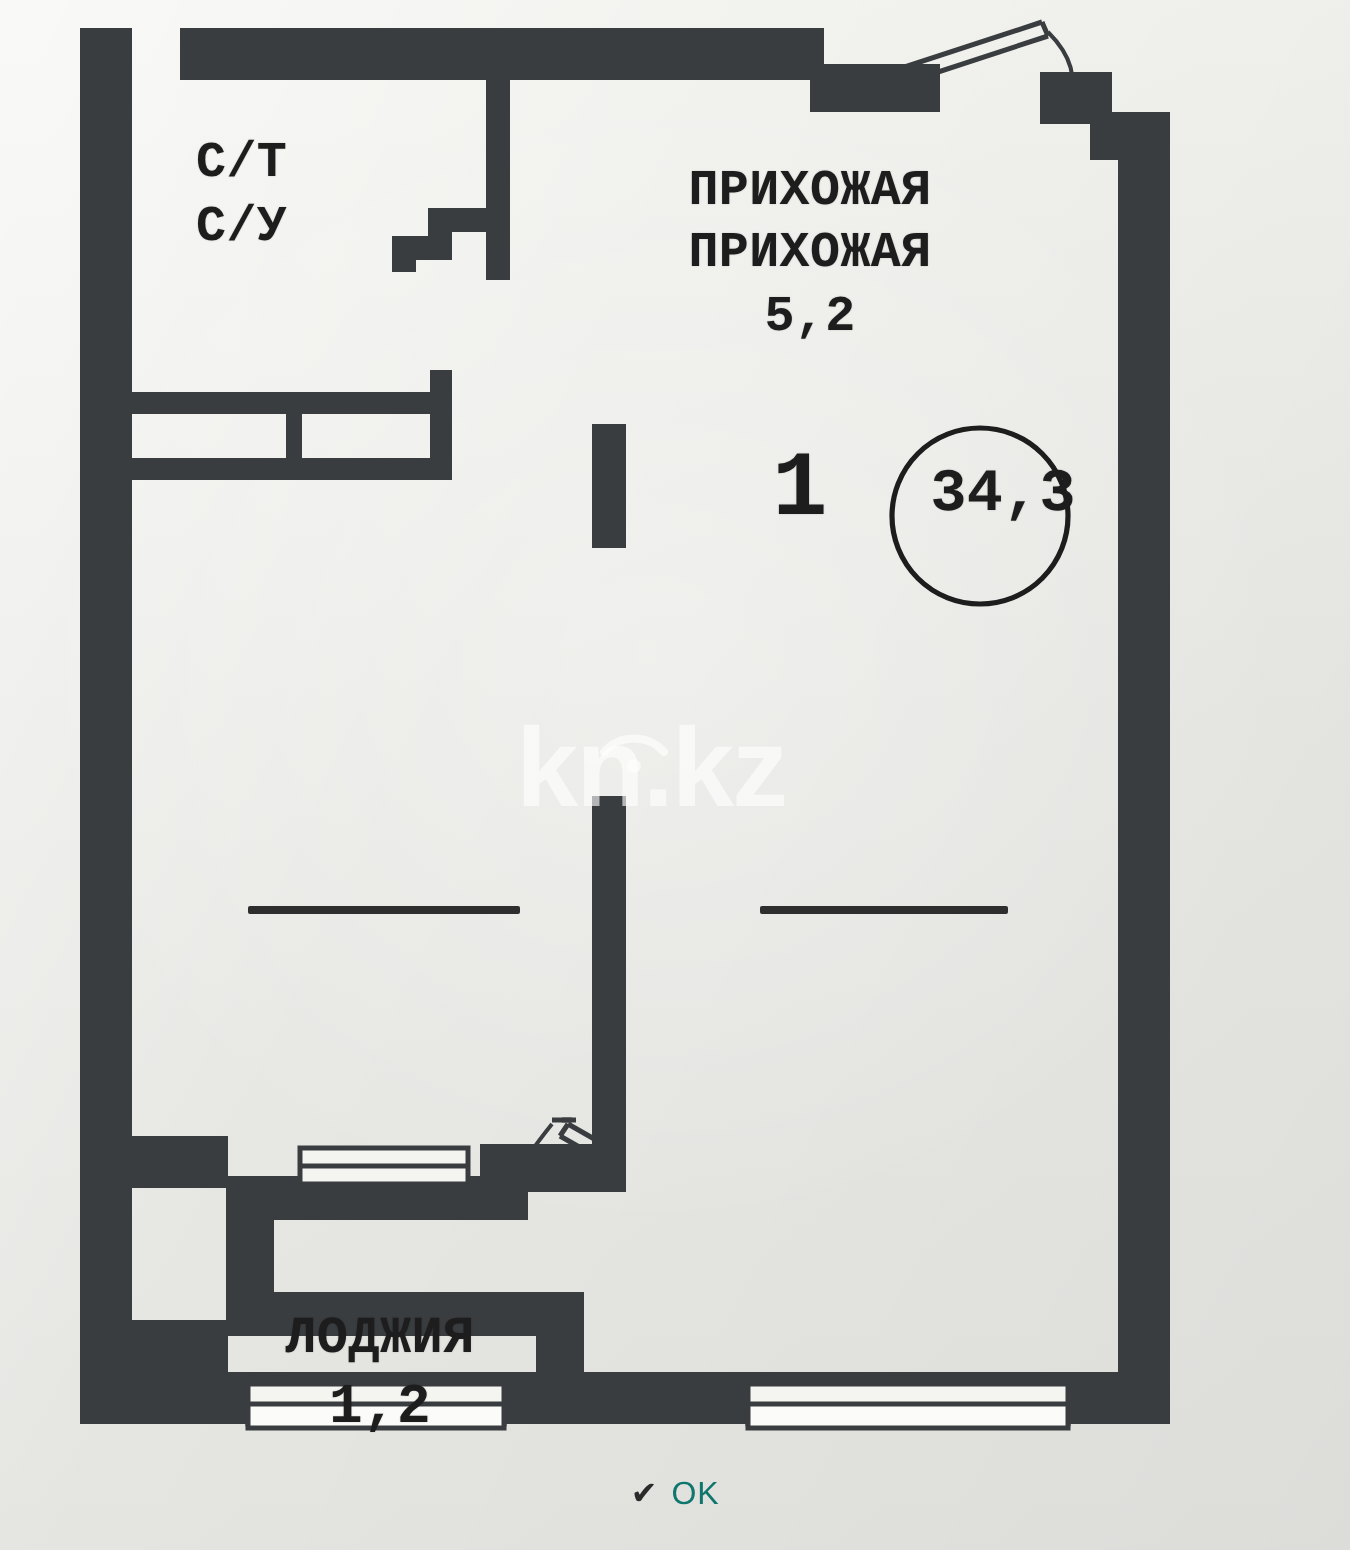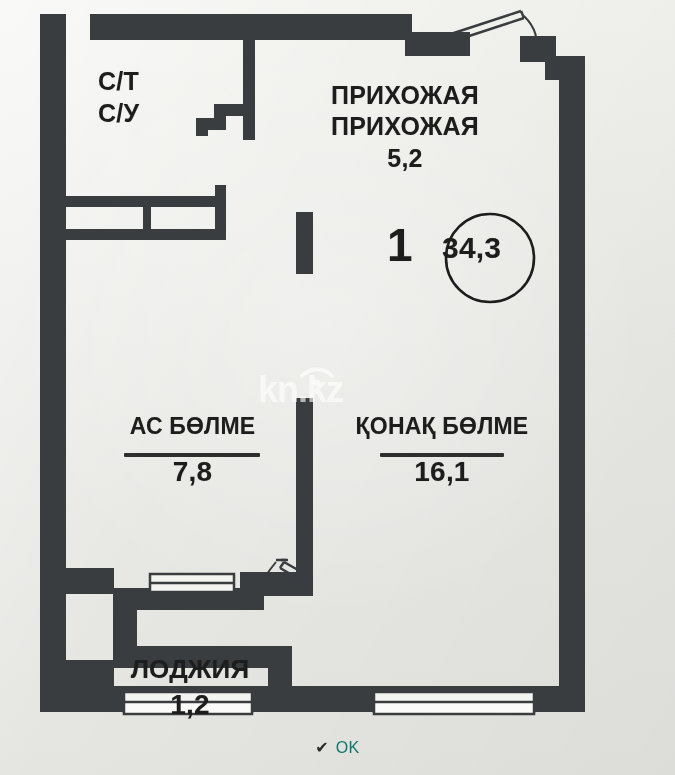--- a/index.html
+++ b/index.html
@@ -50,20 +50,21 @@
   
   .lbl {
     position: absolute;
     color: #1d1d1d;
     font-weight: 700;
     text-align: center;
     line-height: 1.12;
     letter-spacing: 0.2px;
     white-space: nowrap;
     text-shadow: 0 0 1px rgba(0,0,0,0.18);
+    font-family: Liberation Mono, monospace;
   }
 
   #label-bath {
     left: 98px; top: 66px;
     width: 130px;
     font-size: 25px;
     text-align: left;
     line-height: 1.26;
   }
   #label-bath .area { display:block; }
@@ -81,21 +82,21 @@
     width: 60px;
     font-size: 46px;
     line-height: 1;
     text-align: center;
   }
 
   #label-total {
     left: 442px; top: 233px;
     width: 96px;
     font-size: 30px;
-    text-align: left;
+    text-align: right;
     line-height: 1;
   }
 
   #label-kitchen {
     left: 95px; top: 414px;
     width: 195px;
     font-size: 23px;
   }
   #label-kitchen .area {
     display: block;
@@ -140,22 +141,22 @@
   #watermark {
     position: absolute;
     left: 258px;
     top: 356px;
     width: 200px;
     height: 56px;
     pointer-events: none;
   }
   #watermark .wm-text {
     position: absolute;
-    left: 0; top: 16px;
-    font-size: 36px;
+    left: 0; top: 0;
+    font-size: 56px;
     font-weight: 700;
     color: rgba(255,255,255,0.62);
     letter-spacing: -1px;
     line-height: 1;
   }
 
   
   #status-bar {
     position: absolute;
     left: 0;
@@ -282,30 +283,22 @@
   <div class="lbl" id="label-hall">
     <span>ПРИХОЖАЯ</span><br>
     <span>ПРИХОЖАЯ</span>
     <span class="area">5,2</span>
   </div>
 
   <div class="lbl" id="label-rooms-count">1</div>
 
   <div class="lbl" id="label-total">34,3</div>
 
-  <div class="lbl" id="label-kitchen">
-    <span>АС БӨЛМЕ</span>
-    <span class="area">7,8</span>
-  </div>
   <div class="rule" id="rule-kitchen"></div>
 
-  <div class="lbl" id="label-living">
-    <span>ҚОНАҚ БӨЛМЕ</span>
-    <span class="area">16,1</span>
-  </div>
   <div class="rule" id="rule-living"></div>
 
   <div class="lbl" id="label-loggia">
     <span>ЛОДЖИЯ</span>
     <span class="area">1,2</span>
   </div>
 
   <div id="watermark">
     <span class="wm-text">kn.kz</span>
     <svg width="200" height="56" style="position:absolute;left:0;top:0;">

